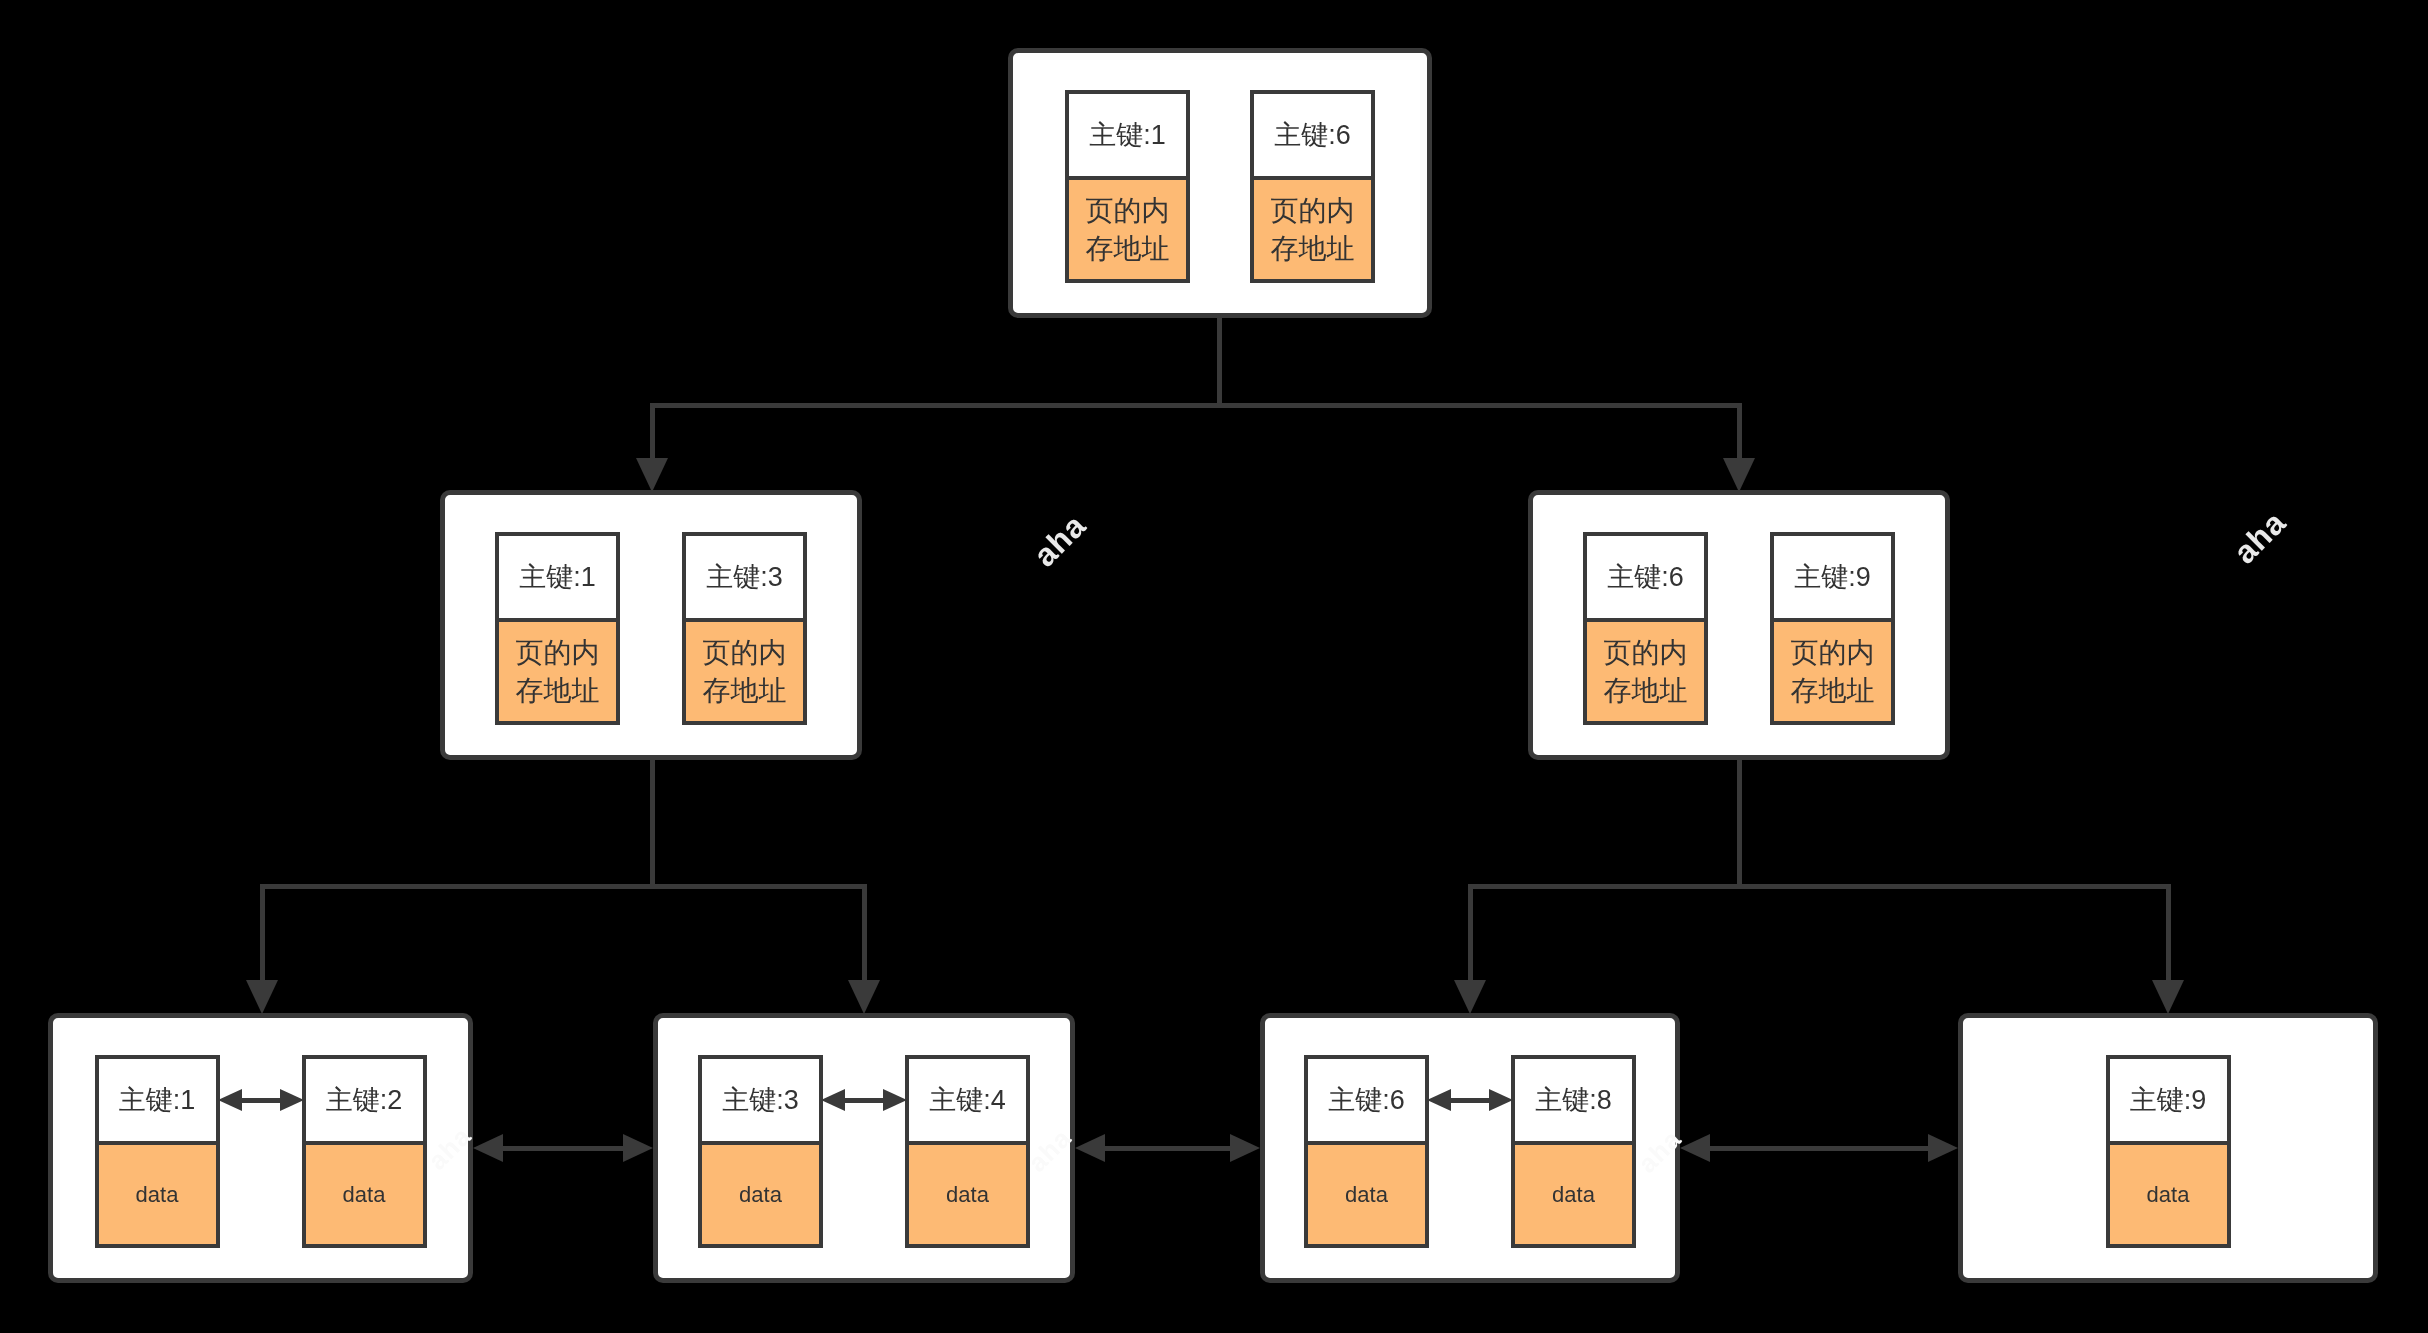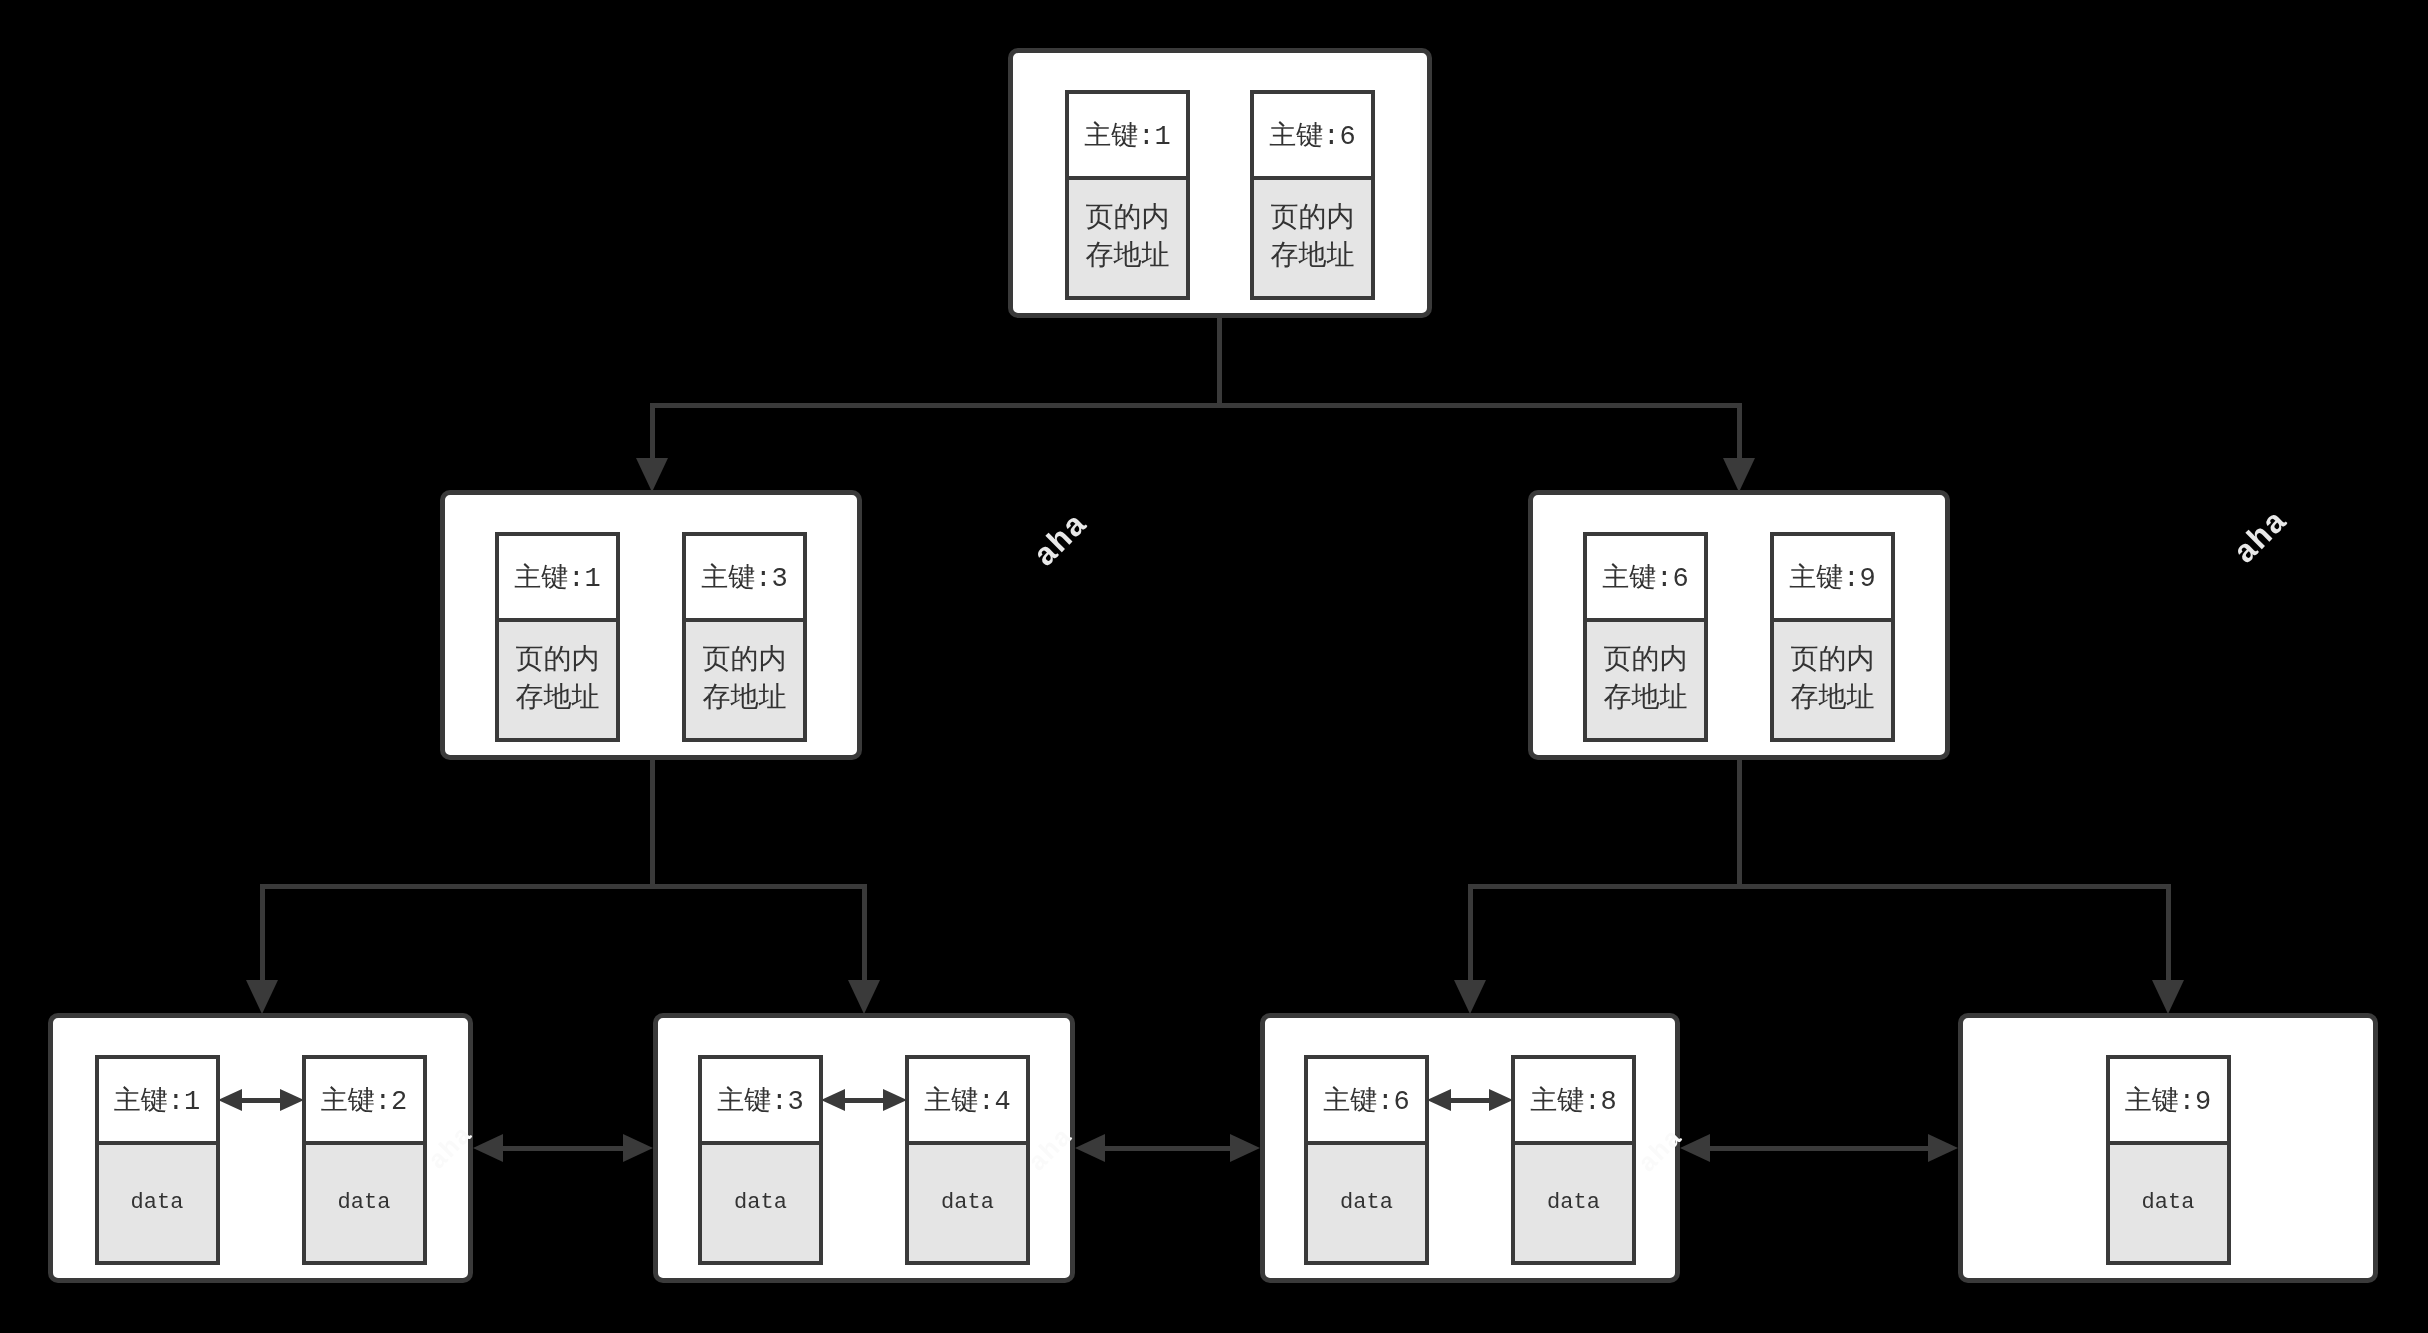--- a/index.html
+++ b/index.html
@@ -1,27 +1,27 @@
 <!DOCTYPE html>
 <html style="--bg: #000000; --node-fill: #ffffff; --stroke: #3a3a3a; --text: #333333; --wm-gray: #e9e9e9; --wm-white: #fafafa;"><head>
 <meta charset="utf-8">
 <style>
   html,body{margin:0;padding:0;background:#000;}
   .canvas{position:relative;width:2428px;height:1333px;background:var(--bg,#000);overflow:hidden;
-          font-family:Liberation Mono, monospace;}
+          font-family:Liberation Sans, sans-serif;}
 
   
   .node{position:absolute;background:var(--node-fill,#fff);border:5px solid var(--stroke,#3a3a3a);
         border-radius:10px;box-sizing:border-box;display:flex;justify-content:center;
         align-items:flex-start;padding-top:37px;}
   .gap60{gap:60px}.gap62{gap:62px}.gap82{gap:82px}
   .cell{width:125px;}
   .key{height:90px;border:4px solid var(--stroke,#3a3a3a);box-sizing:border-box;background:#fff;
        display:flex;align-items:center;justify-content:center;font-size:27px;color:var(--text,#333);}
-  .val{height:120px;border:4px solid var(--stroke,#3a3a3a);border-top:none;box-sizing:border-box;background:#e5e5e5;
+  .val{height:103px;border:4px solid var(--stroke,#3a3a3a);border-top:none;box-sizing:border-box;background:#fdba74;
        display:flex;align-items:center;justify-content:center;font-size:28px;color:var(--text,#333);
        white-space:pre-line;text-align:left;line-height:1.35;}
   .val.latin{font-size:22px;}
 
   
   .seg{position:absolute;background:var(--stroke,#3a3a3a);}
   .tri-down{position:absolute;width:0;height:0;border-left:16px solid transparent;
             border-right:16px solid transparent;border-top:34px solid var(--stroke,#3a3a3a);}
 
   

